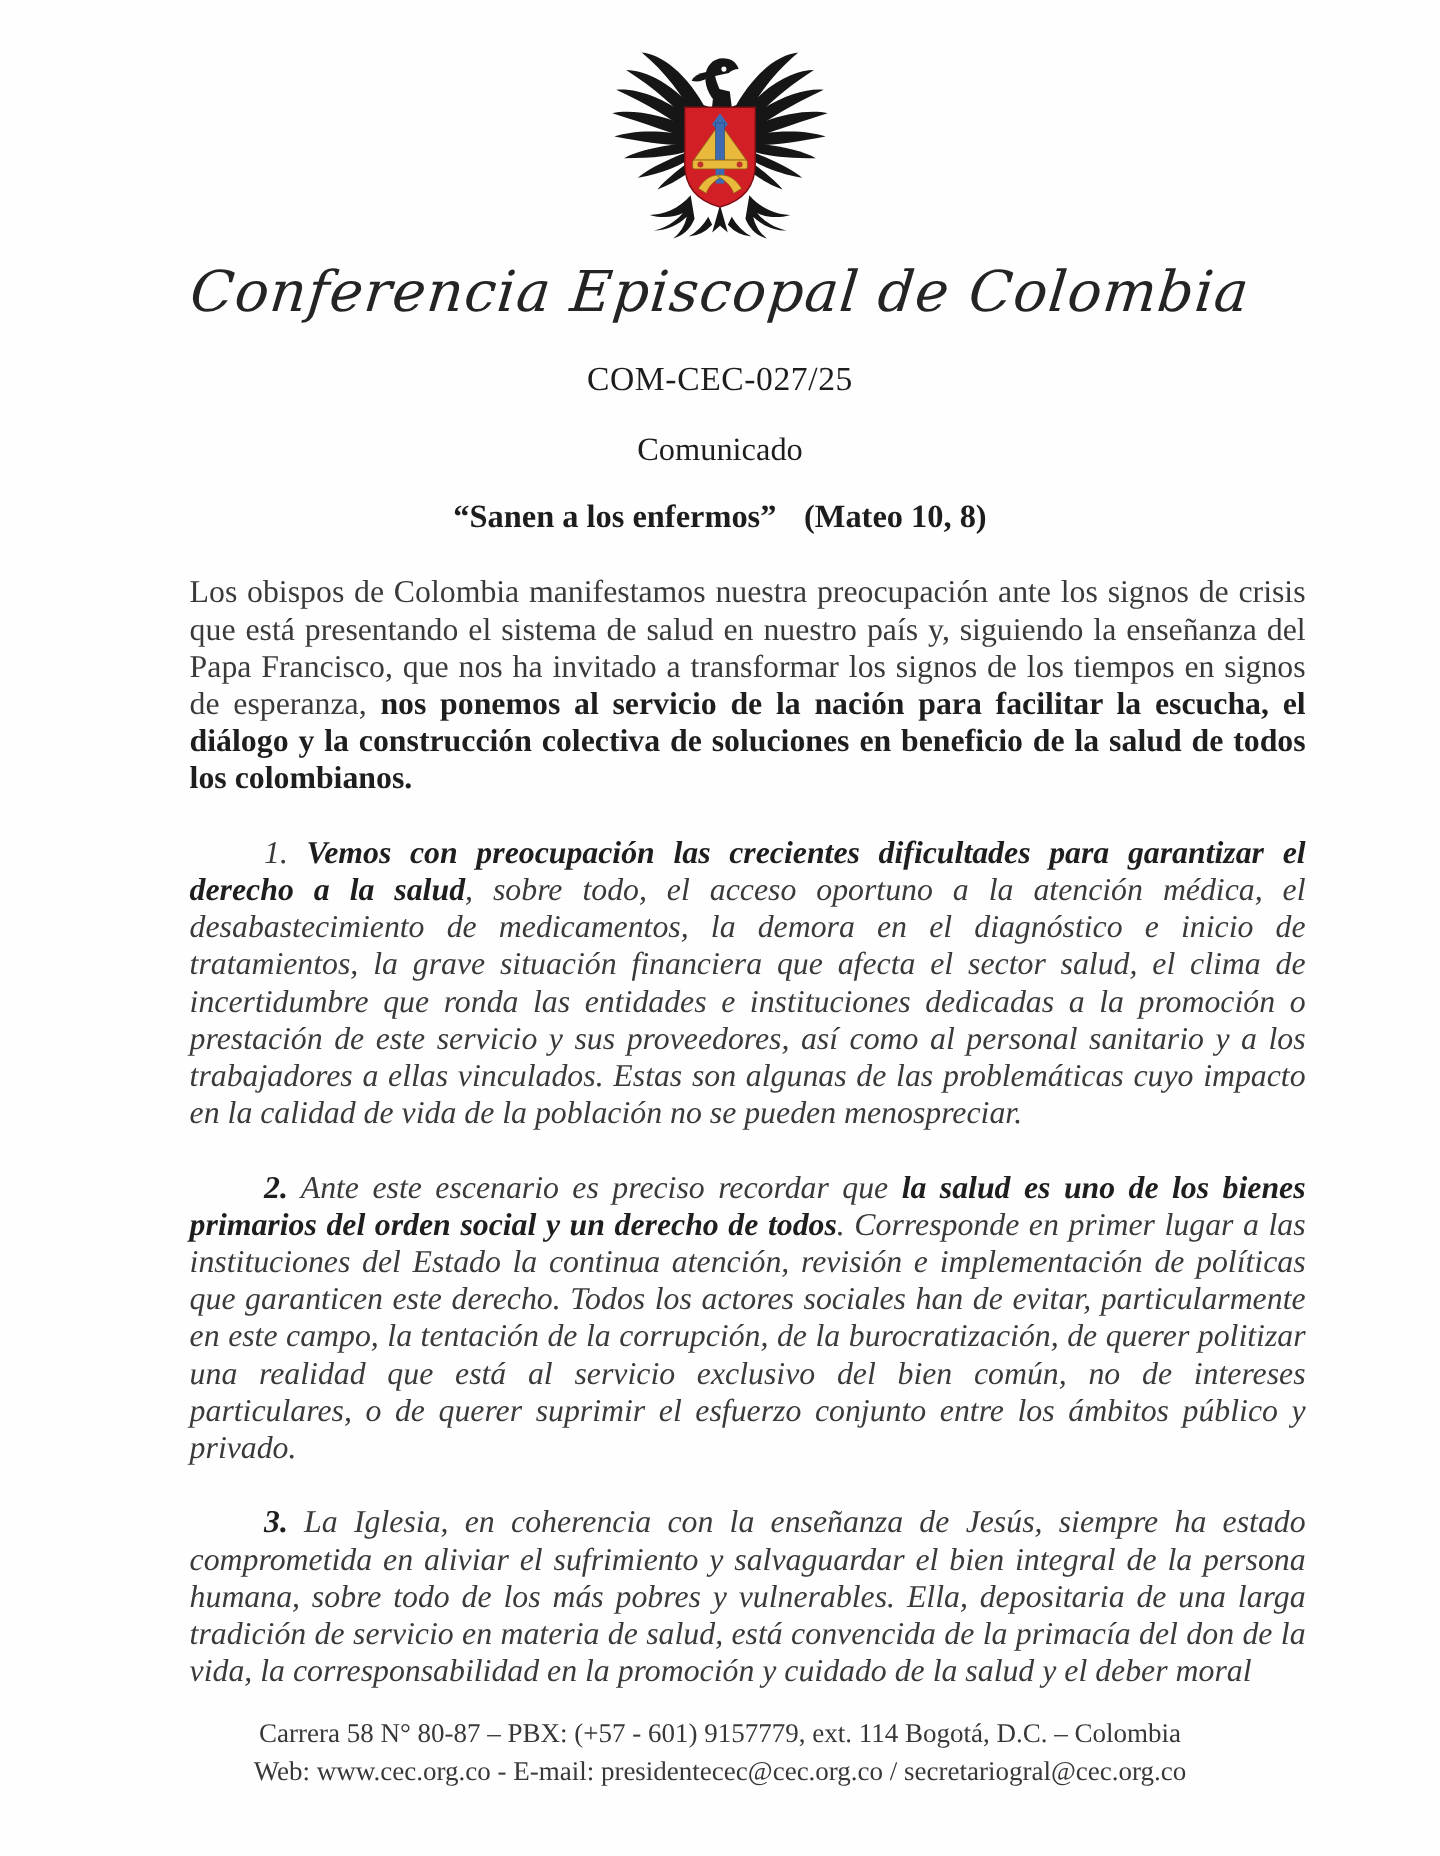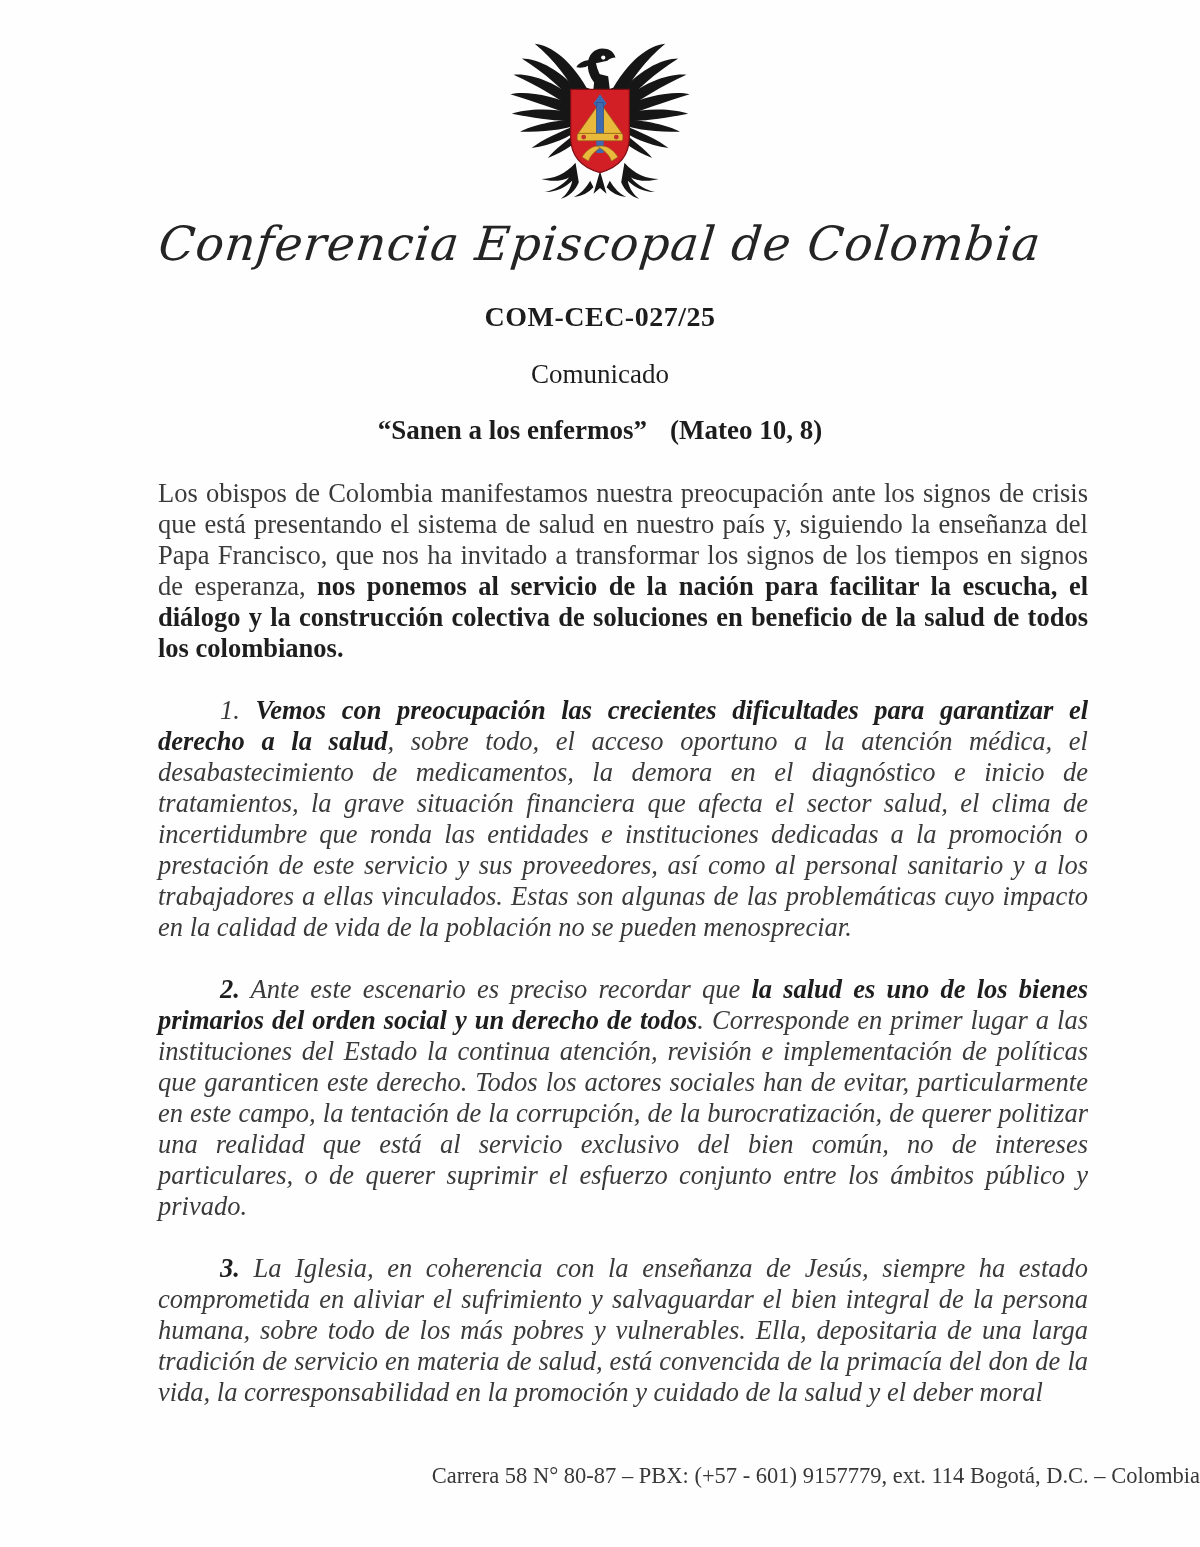--- a/index.html
+++ b/index.html
@@ -27,21 +27,21 @@
     font-weight: 400;
     font-size: 47px;
     letter-spacing: 1px;
     color: #242424;
     transform: skewX(-6deg);
     margin-top: -4px;
   }
   .doc-code {
     margin-top: 30px;
     font-size: 28px;
-    font-weight: bold;
+    font-weight: normal;
     color: #1d1d1d;
     letter-spacing: 0.5px;
   }
   .doc-type {
     margin-top: 26px;
     font-size: 27px;
     font-weight: normal;
     color: #1d1d1d;
   }
   .quote-line {
@@ -62,21 +62,21 @@
   }
   .body-text p { margin: 12px 0 31px 0; }
   .body-text p.indent { text-indent: 62px; font-style: italic; }
   .body-text b { color: #1e1e1e; }
 
   .page-footer {
     position: absolute;
     left: 0;
     right: 0;
     bottom: 56px;
-    text-align: right;
+    text-align: center;
     font-size: 22.5px;
     line-height: 31px;
     color: #383838;
   }
 </style>
 </head>
 <body>
 
 <div class="page">
 
@@ -140,15 +140,16 @@
 
   <main class="body-text" id="body-container">
       <p class="para"><span>Los obispos de Colombia manifestamos nuestra preocupación ante los signos de crisis que está presentando el sistema de salud en nuestro país y, siguiendo la enseñanza del Papa Francisco, que nos ha invitado a transformar los signos de los tiempos en signos de esperanza, </span><b>nos ponemos al servicio de la nación para facilitar la escucha, el diálogo y la construcción colectiva de soluciones en beneficio de la salud de todos los colombianos.</b></p>
       <p class="para indent"><span>1. </span><b>Vemos con preocupación las crecientes dificultades para garantizar el derecho a la salud</b><span>, sobre todo, el acceso oportuno a la atención médica, el desabastecimiento de medicamentos, la demora en el diagnóstico e inicio de tratamientos, la grave situación financiera que afecta el sector salud, el clima de incertidumbre que ronda las entidades e instituciones dedicadas a la promoción o prestación de este servicio y sus proveedores, así como al personal sanitario y a los trabajadores a ellas vinculados. Estas son algunas de las problemáticas cuyo impacto en la calidad de vida de la población no se pueden menospreciar.</span></p>
       <p class="para indent"><b>2.</b><span> Ante este escenario es preciso recordar que </span><b>la salud es uno de los bienes primarios del orden social y un derecho de todos</b><span>. Corresponde en primer lugar a las instituciones del Estado la continua atención, revisión e implementación de políticas que garanticen este derecho. Todos los actores sociales han de evitar, particularmente en este campo, la tentación de la corrupción, de la burocratización, de querer politizar una realidad que está al servicio exclusivo del bien común, no de intereses particulares, o de querer suprimir el esfuerzo conjunto entre los ámbitos público y privado.</span></p>
       <p class="para indent"><b>3.</b><span> La Iglesia, en coherencia con la enseñanza de Jesús, siempre ha estado comprometida en aliviar el sufrimiento y salvaguardar el bien integral de la persona humana, sobre todo de los más pobres y vulnerables. Ella, depositaria de una larga tradición de servicio en materia de salud, está convencida de la primacía del don de la vida, la corresponsabilidad en la promoción y cuidado de la salud y el deber moral</span></p>
     </main>
 
   <footer class="page-footer">
     <div>Carrera 58 N° 80-87 – PBX: (+57 - 601) 9157779, ext. 114 Bogotá, D.C. – Colombia</div>
+    <div>Web: www.cec.org.co - E-mail: presidentecec@cec.org.co / secretariogral@cec.org.co</div>
   </footer>
 
 </div>
 
 </body></html>

